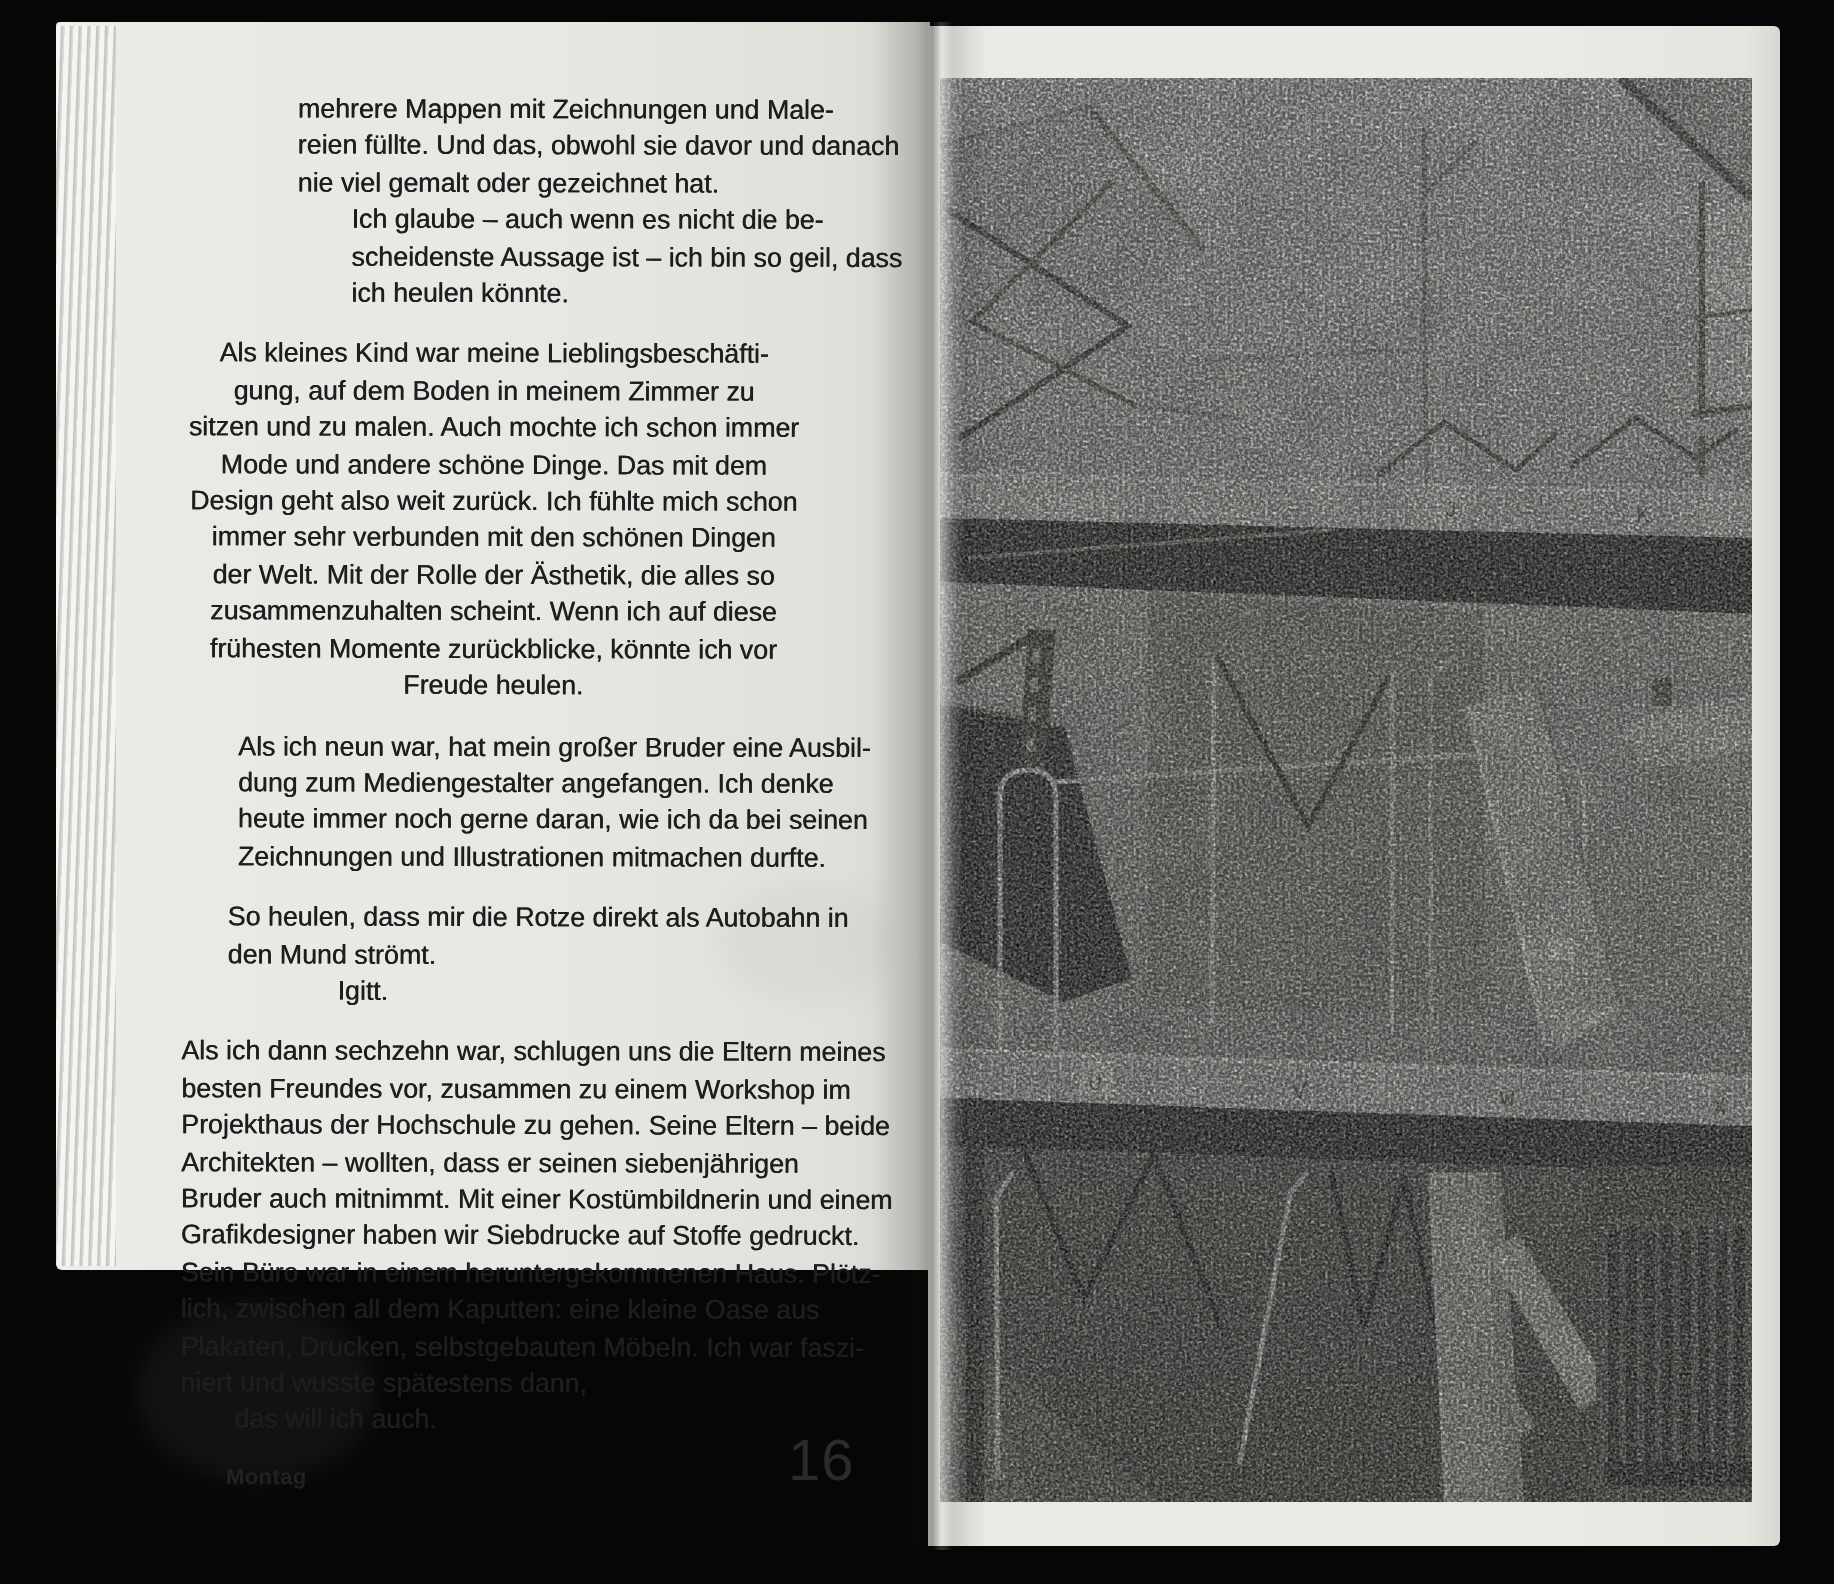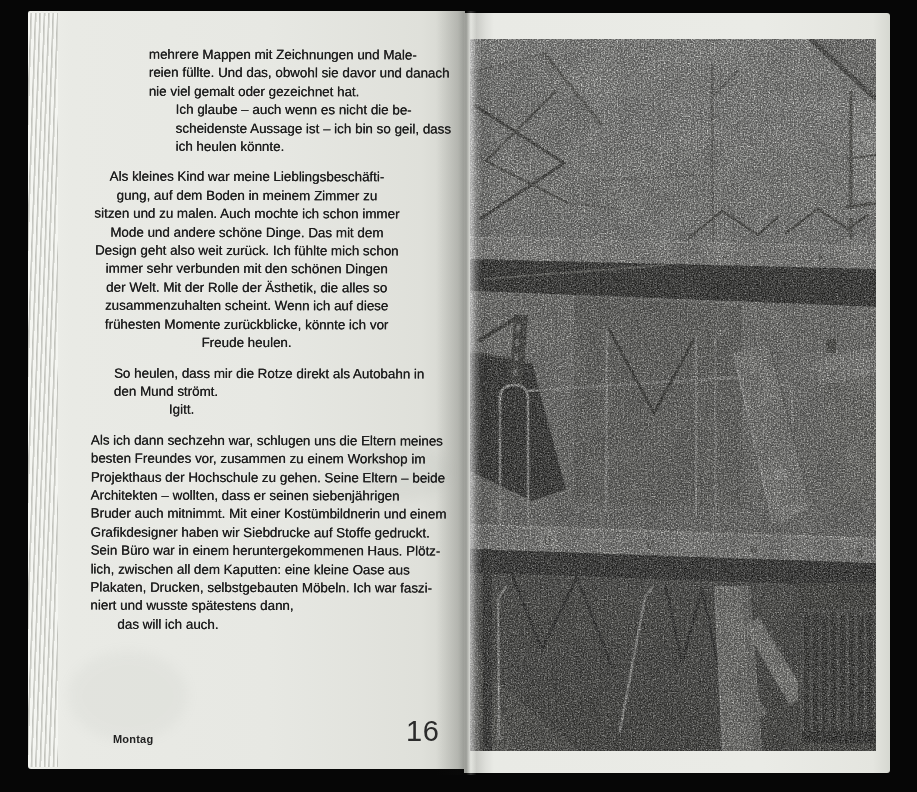--- a/index.html
+++ b/index.html
@@ -2,21 +2,21 @@
 <html><head>
 <meta charset="utf-8">
 <style>
   html,body{margin:0;padding:0;}
   body{
     width:917px;height:792px;position:relative;overflow:hidden;
     background:#060606;
     font-family:"Liberation Sans",sans-serif;
   }
   
-  .page{position:absolute;top:11px;height:758px;}
+  .page{position:absolute;top:11px;height:624px;}
   .page.left{
     left:28px;width:437px;
     background:linear-gradient(90deg,#eff0eb 0%,#e9eae5 10%,#e7e8e3 55%,#dfe0da 90%,#d0d2cb 100%);
     border-radius:2px 0 0 3px;
   }
   .page.left::before{ 
     content:"";position:absolute;left:0;top:2px;bottom:2px;width:30px;
     background:repeating-linear-gradient(92deg,#f6f7f3 0px,#f6f7f3 2.2px,#b9bab4 2.8px,#dcddd7 4.4px);
     opacity:.85;border-radius:2px 0 0 3px;
   }
@@ -48,21 +48,21 @@
   .para.p2{margin-left:91px;}
   .para.p3{margin-left:86px;}
   .para.p4{margin-left:63px;margin-bottom:0;}
   .tline.ind1{padding-left:27px;}
   .tline.ind2{padding-left:55px;}
   .runfoot{
     position:absolute;left:85px;top:722px;font-size:11px;font-weight:700;color:#222;
     letter-spacing:.2px;
   }
   .pagenum{
-    position:absolute;left:378px;top:704px;font-size:29px;font-weight:400;color:#2b2b2b;
+    position:absolute;left:366px;top:704px;font-size:29px;font-weight:400;color:#2b2b2b;
     letter-spacing:.5px;
   }
   
   .ghost{position:absolute;background:#9aa09a;filter:blur(6px);opacity:.10;border-radius:50%;}
   .g1{left:330px;top:430px;width:90px;height:60px;}
   .g2{left:40px;top:640px;width:120px;height:90px;opacity:.08;}
   
   .photo{position:absolute;left:6px;top:26px;width:406px;height:712px;background:#b9bab4;overflow:hidden;}
   .photo svg{display:block;}
   .shelf-letter{font:12px "Liberation Mono",monospace;fill:#3c3c34;opacity:.85;}
@@ -89,20 +89,26 @@
           <div class="tline ind0">Als kleines Kind war meine Lieblingsbeschäfti-</div>
           <div class="tline ind0">gung, auf dem Boden in meinem Zimmer zu</div>
           <div class="tline ind0">sitzen und zu malen. Auch mochte ich schon immer</div>
           <div class="tline ind0">Mode und andere schöne Dinge. Das mit dem</div>
           <div class="tline ind0">Design geht also weit zurück. Ich fühlte mich schon</div>
           <div class="tline ind0">immer sehr verbunden mit den schönen Dingen</div>
           <div class="tline ind0">der Welt. Mit der Rolle der Ästhetik, die alles so</div>
           <div class="tline ind0">zusammenzuhalten scheint. Wenn ich auf diese</div>
           <div class="tline ind0">frühesten Momente zurückblicke, könnte ich vor</div>
           <div class="tline ind0">Freude heulen.</div>
+        </div>
+        <div class="para p2">
+          <div class="tline ind0">Als ich neun war, hat mein großer Bruder eine Ausbil-</div>
+          <div class="tline ind0">dung zum Mediengestalter angefangen. Ich denke</div>
+          <div class="tline ind0">heute immer noch gerne daran, wie ich da bei seinen</div>
+          <div class="tline ind0">Zeichnungen und Illustrationen mitmachen durfte.</div>
         </div>
         <div class="para p3">
           <div class="tline ind0">So heulen, dass mir die Rotze direkt als Autobahn in</div>
           <div class="tline ind0">den Mund strömt.</div>
           <div class="tline ind2">Igitt.</div>
         </div>
         <div class="para p4">
           <div class="tline ind0">Als ich dann sechzehn war, schlugen uns die Eltern meines</div>
           <div class="tline ind0">besten Freundes vor, zusammen zu einem Workshop im</div>
           <div class="tline ind0">Projekthaus der Hochschule zu gehen. Seine Eltern – beide</div>

